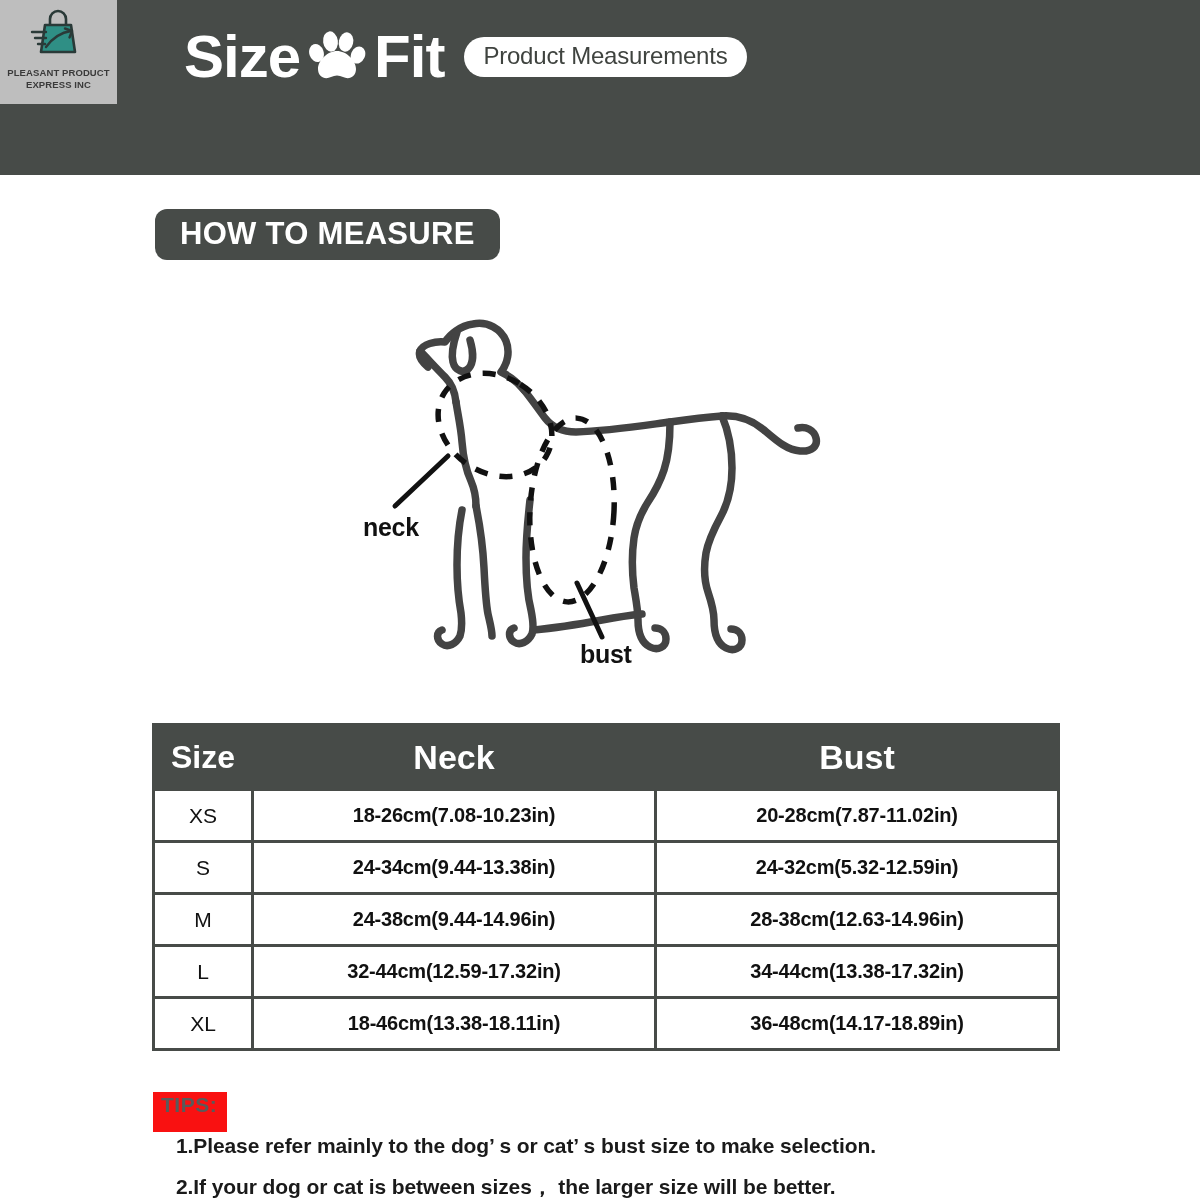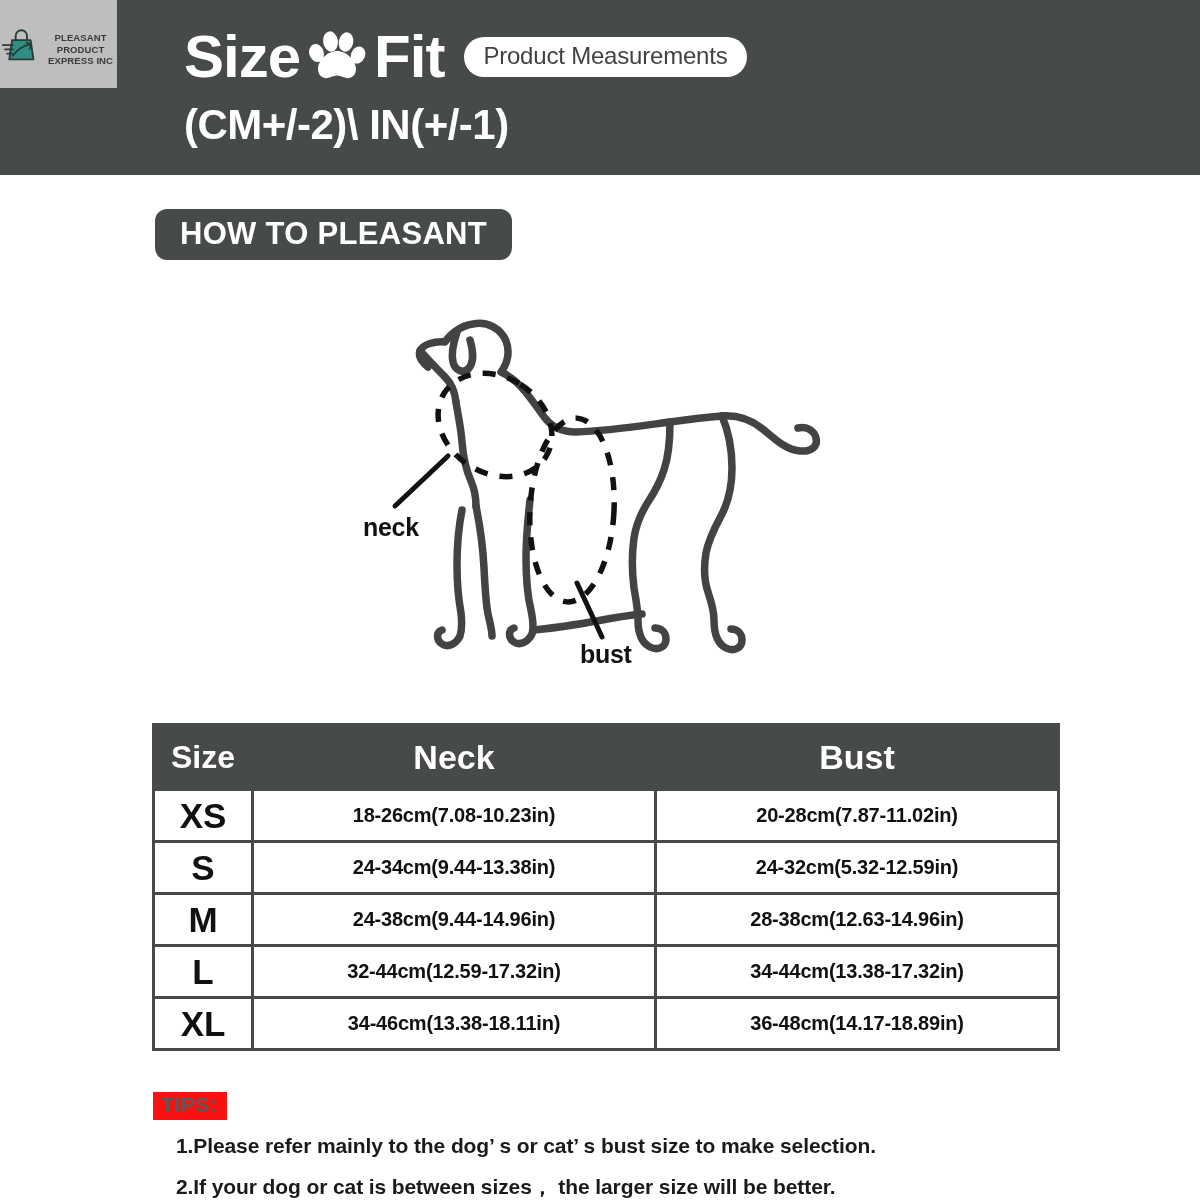--- a/index.html
+++ b/index.html
@@ -21,24 +21,24 @@
     left: 0; top: 0;
     width: 1200px;
     height: 175px;
     background: #474b48;
     overflow: hidden;
   }
   .logo-box {
     position: absolute;
     left: 0; top: 0;
     width: 117px;
-    height: 88px;
+    height: 104px;
     background: #bebebe;
     display: flex;
-    flex-direction: row;
+    flex-direction: column;
     align-items: center;
     justify-content: flex-start;
     padding-top: 8px;
     box-sizing: border-box;
   }
   .logo-mark {
     width: 62px;
     height: 56px;
     display: block;
   }
@@ -160,40 +160,40 @@
   }
   .th-size { font-size: 32px; width: 96px; }
   .th-neck { font-size: 34px; width: 400px; }
   .th-bust { font-size: 34px; }
   .size-table tbody td {
     background: #ffffff;
     color: #111111;
     height: 49px;
   }
   .td-size {
-    font-size: 35px;
-    font-weight: bold;
+    font-size: 21px;
+    font-weight: normal;
     margin-top: 40px;
   }
   .td-val {
     font-size: 20px;
     font-weight: 600;
     letter-spacing: -.2px;
   }
 
   
   .tips-badge {
     position: absolute;
     left: 153px;
     top: 1092px;
     background: #f91111;
     color: #5a5a5a;
     font-size: 21px;
     font-weight: bold;
-    padding: 2px 10px 4px 8px;
+    padding: 2px 10px 16px 8px;
     line-height: 1.05;
     letter-spacing: .5px;
   }
   .tips-line {
     position: absolute;
     left: 176px;
     font-size: 21px;
     font-weight: bold;
     color: #1a1a1a;
     letter-spacing: -.1px;
@@ -232,24 +232,23 @@
       <ellipse cx="38" cy="13" rx="7.2" ry="9.8" fill="#ffffff" transform="rotate(12 38 13)"></ellipse>
       <ellipse cx="50" cy="26" rx="7" ry="8.8" fill="#ffffff" transform="rotate(24 50 26)"></ellipse>
       <path d="M29 22 C38 22 48 31 48 40 C48 48 41 51 35 48 C31 46 27 46 23 48 C17 51 10 48 10 40 C10 31 20 22 29 22 Z" fill="#ffffff"></path>
     </svg>
 
     <span class="title-main">Fit</span>
 
     <span class="badge-pm">Product Measurements</span>
   </div>
 
-  <div class="subtitle">(CM+/-2)\ IN(+/-1)</div>
 </div>
 
-<div class="howto-badge">HOW TO PLEASANT</div>
+<div class="howto-badge">HOW TO MEASURE</div>
 
 <div class="diagram">
   <svg width="560" height="390" viewBox="0 0 560 390">
     <g fill="none" stroke="#434343" stroke-width="7.5" stroke-linecap="round" stroke-linejoin="round">
 
       <path d="M88 57 C82 52 78 46 80 41 C83 34 95 31 105 32
                C110 24 120 16 133 14 C148 11 161 19 166 31
                C170 41 168 53 161 62
                C170 66 178 73 184 80"></path>
 
@@ -326,21 +325,21 @@
       <td class="td-val">24-38cm(9.44-14.96in)</td>
       <td class="td-val">28-38cm(12.63-14.96in)</td>
     </tr>
     <tr>
       <td class="td-size">L</td>
       <td class="td-val">32-44cm(12.59-17.32in)</td>
       <td class="td-val">34-44cm(13.38-17.32in)</td>
     </tr>
     <tr>
       <td class="td-size">XL</td>
-      <td class="td-val">34-46cm(13.38-18.11in)</td>
+      <td class="td-val">18-46cm(13.38-18.11in)</td>
       <td class="td-val">36-48cm(14.17-18.89in)</td>
     </tr>
   </tbody>
 </table>
 
 <div class="tips-badge">TIPS:</div>
 <div class="tips-line tips-1">1.Please refer mainly to the dog’ s or cat’ s bust size to make selection.</div>
 <div class="tips-line tips-2">2.If your dog or cat is between sizes， the larger size will be better.</div>
 
 </body></html>

